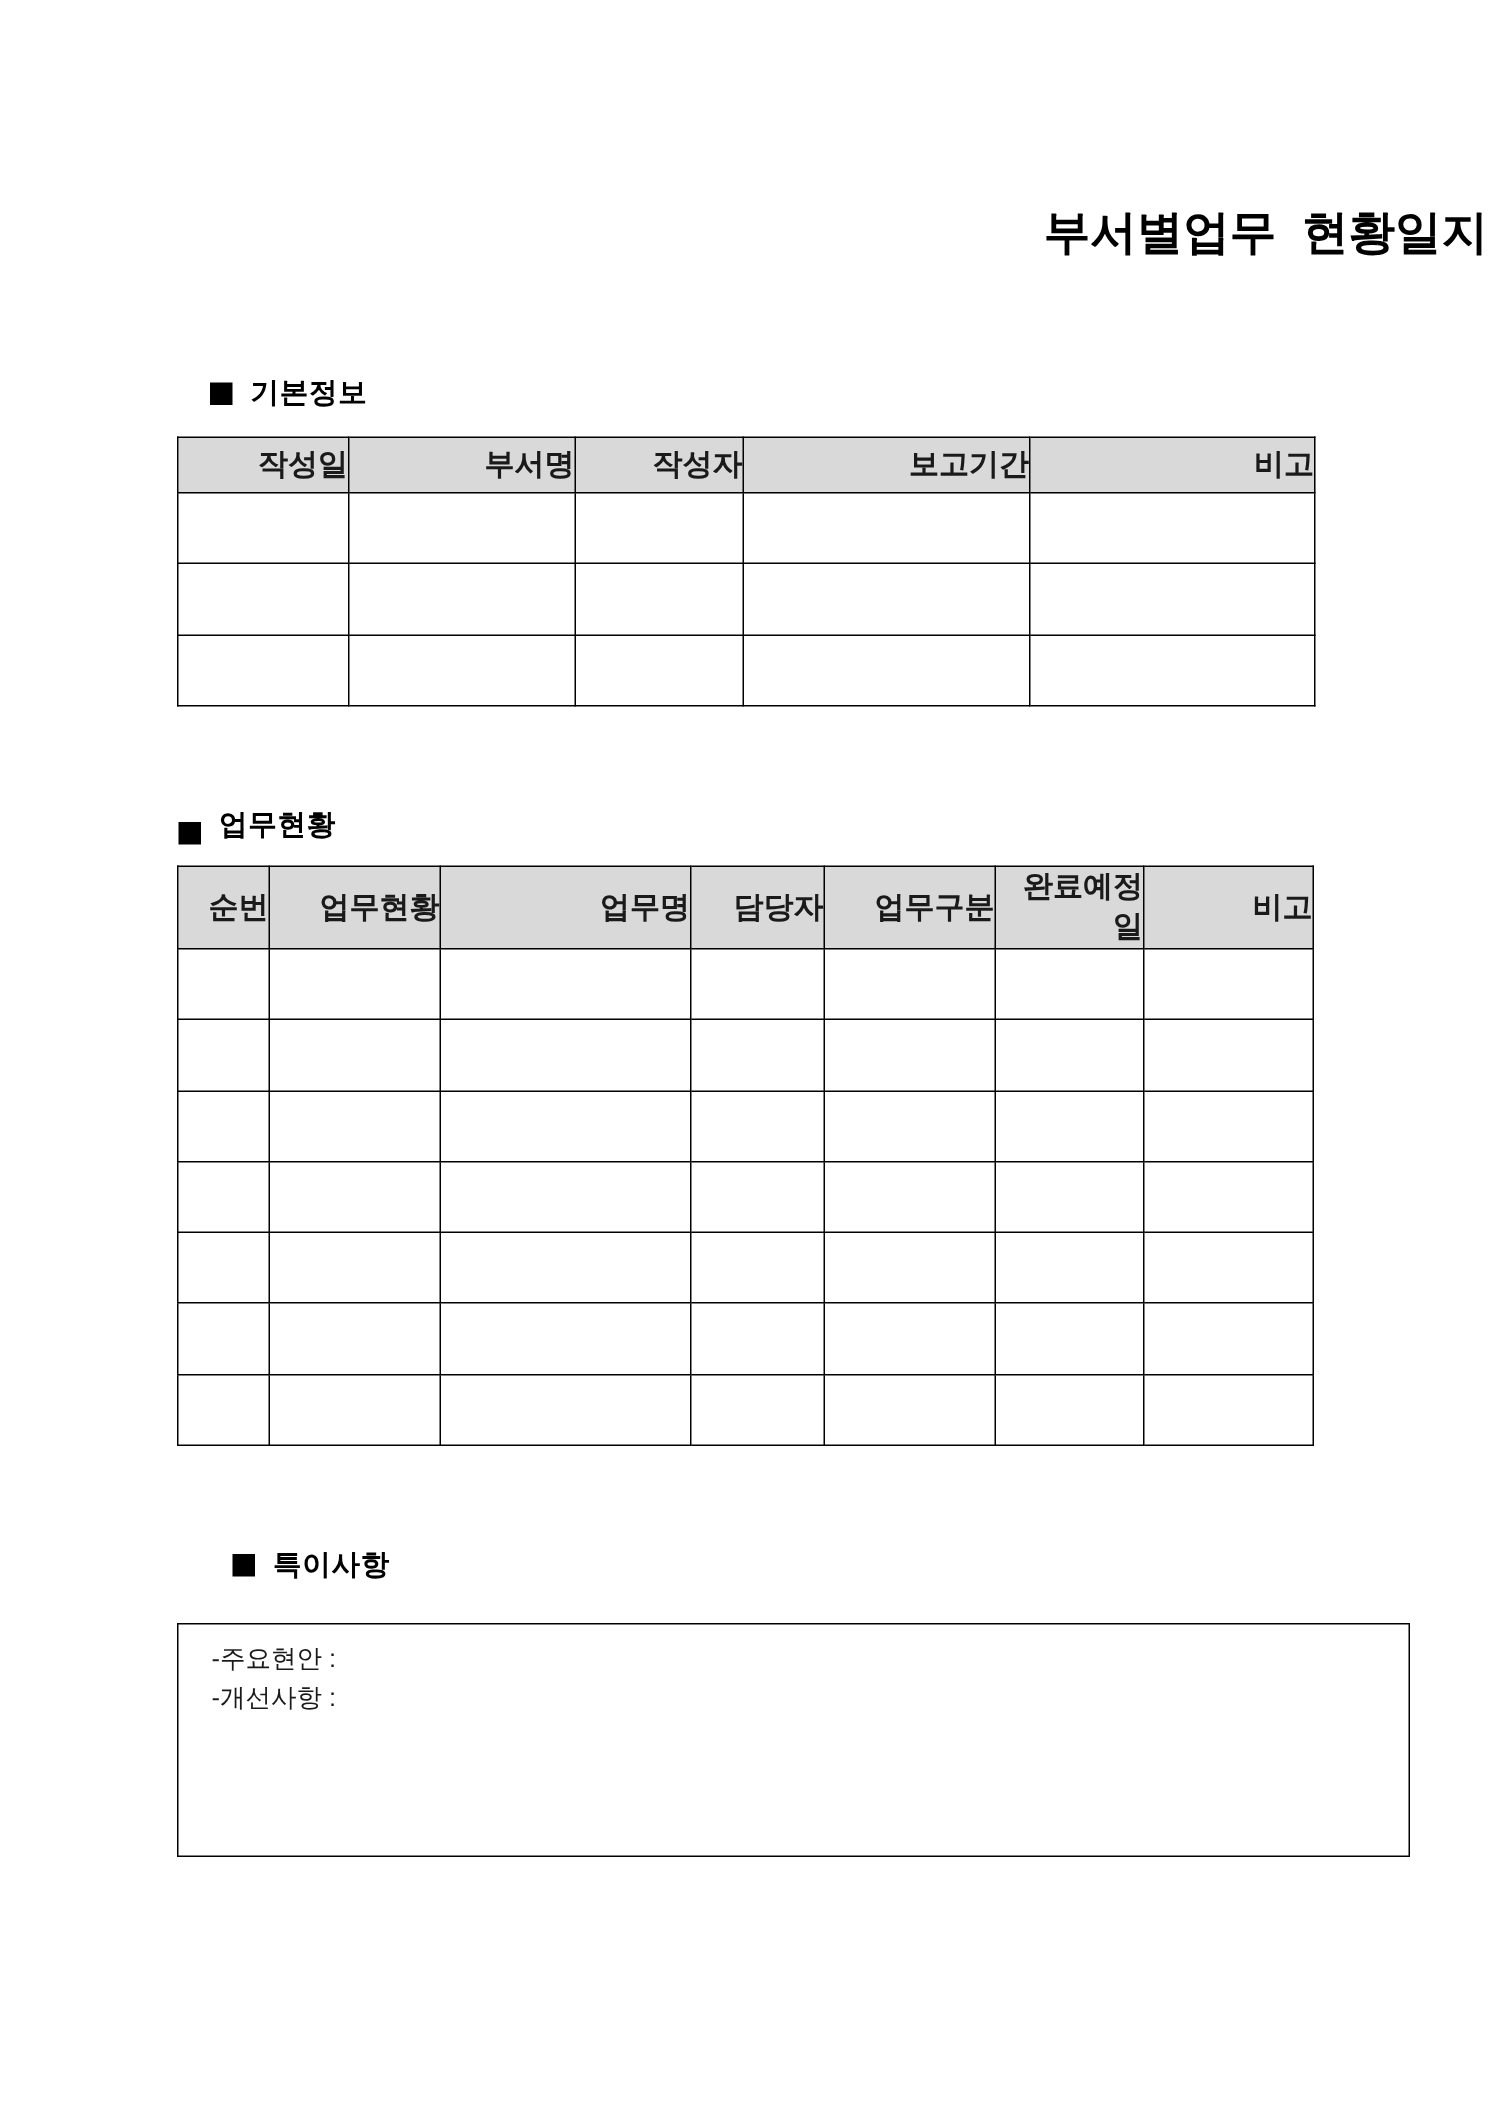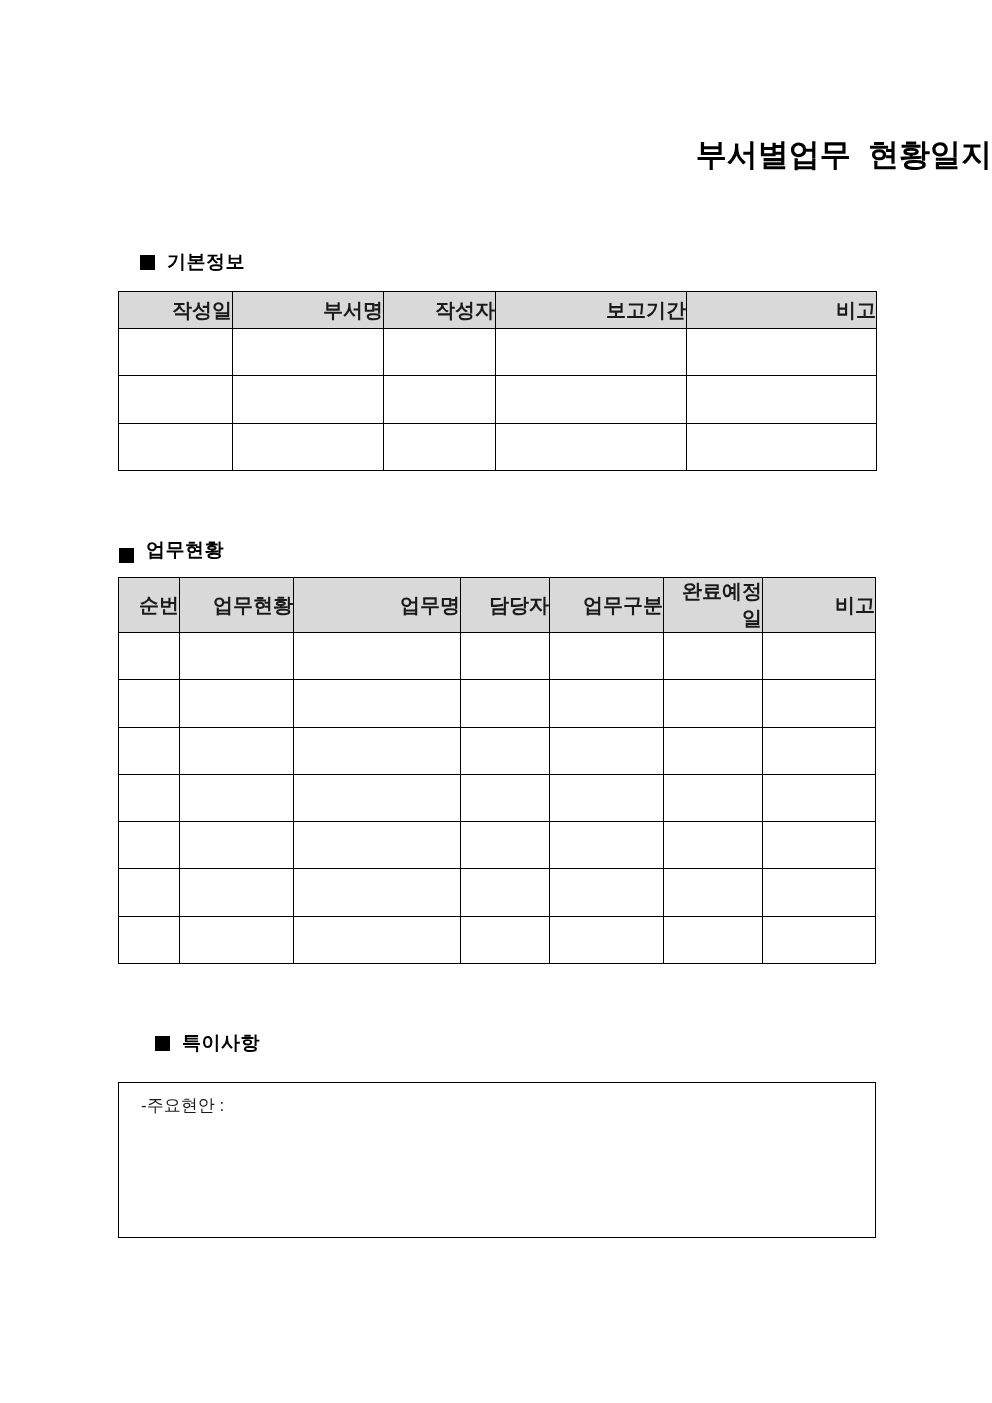--- a/index.html
+++ b/index.html
@@ -85,21 +85,21 @@
   #table-work col:nth-child(3) { width: 167px; }
   #table-work col:nth-child(4) { width: 89px; }
   #table-work col:nth-child(5) { width: 114px; }
   #table-work col:nth-child(6) { width: 99px; }
   #table-work col:nth-child(7) { width: 113px; }
 
   .notes-box {
     position: absolute;
     left: 118px;
     top: 1082px;
-    width: 758px;
+    width: 822px;
     height: 156px;
     border: 1.5px solid #000000;
     padding: 10px 12px 10px 22px;
     background: #ffffff;
   }
   .note-line {
     font-size: 17px;
     line-height: 26px;
     color: #1a1a1a;
     white-space: pre;
@@ -252,15 +252,16 @@
       </tbody>
     </table>
 
   <div class="section-label" id="label-special">
     <span class="bullet"></span>
     <span>특이사항</span>
   </div>
 
   <div class="notes-box">
     <div class="note-line">-주요현안 :</div>
+    <div class="note-line">-개선사항 :</div>
   </div>
 
 </div>
 
 </body></html>

